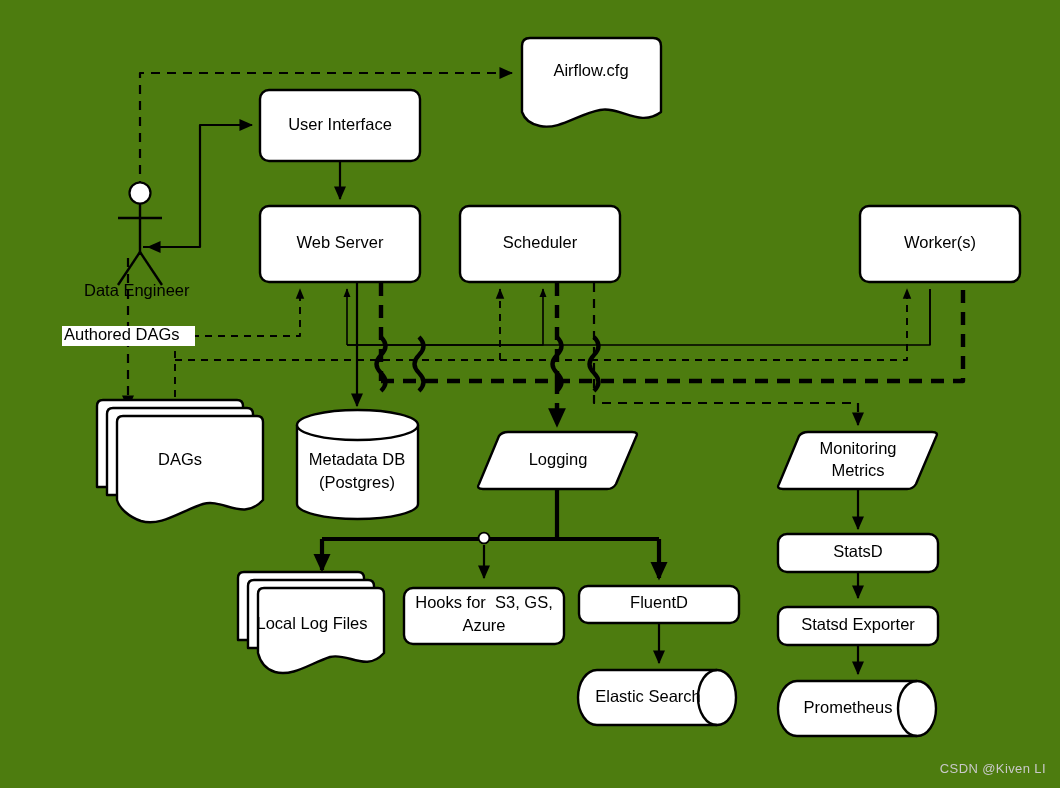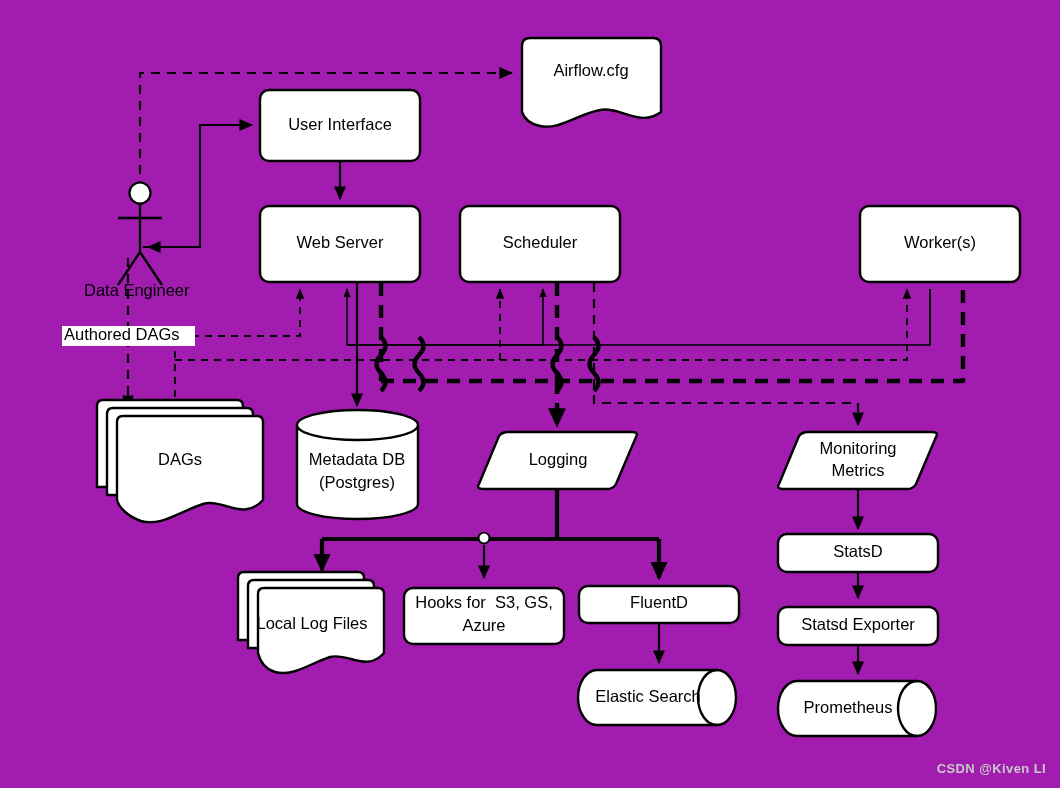--- a/index.html
+++ b/index.html
@@ -11,21 +11,21 @@
   body {
     width: 1060px;
     height: 788px;
     font-family: "Liberation Sans", sans-serif;
     overflow: hidden;
   }
   #diagram-root {
     position: relative;
     width: 1060px;
     height: 788px;
-    background: #a21caf;
+    background: #4d7c0f;
   }
   svg#diagram {
     display: block;
     width: 1060px;
     height: 788px;
   }
   .shape {
     fill: #ffffff;
     stroke: #000000;
     stroke-width: 2.4;
@@ -112,21 +112,20 @@
   }
   .watermark {
     position: absolute;
     right: 14px;
     bottom: 12px;
     font-family: "Liberation Sans", sans-serif;
     font-size: 13px;
     color: #c9c9c9;
     letter-spacing: 0.4px;
     user-select: none;
-    font-weight: bold;
   }
 </style>
 </head>
 <body>
 
 <div id="diagram-root">
 
   <svg id="diagram" viewBox="0 0 1060 788" xmlns="http://www.w3.org/2000/svg">
 
     <defs>

